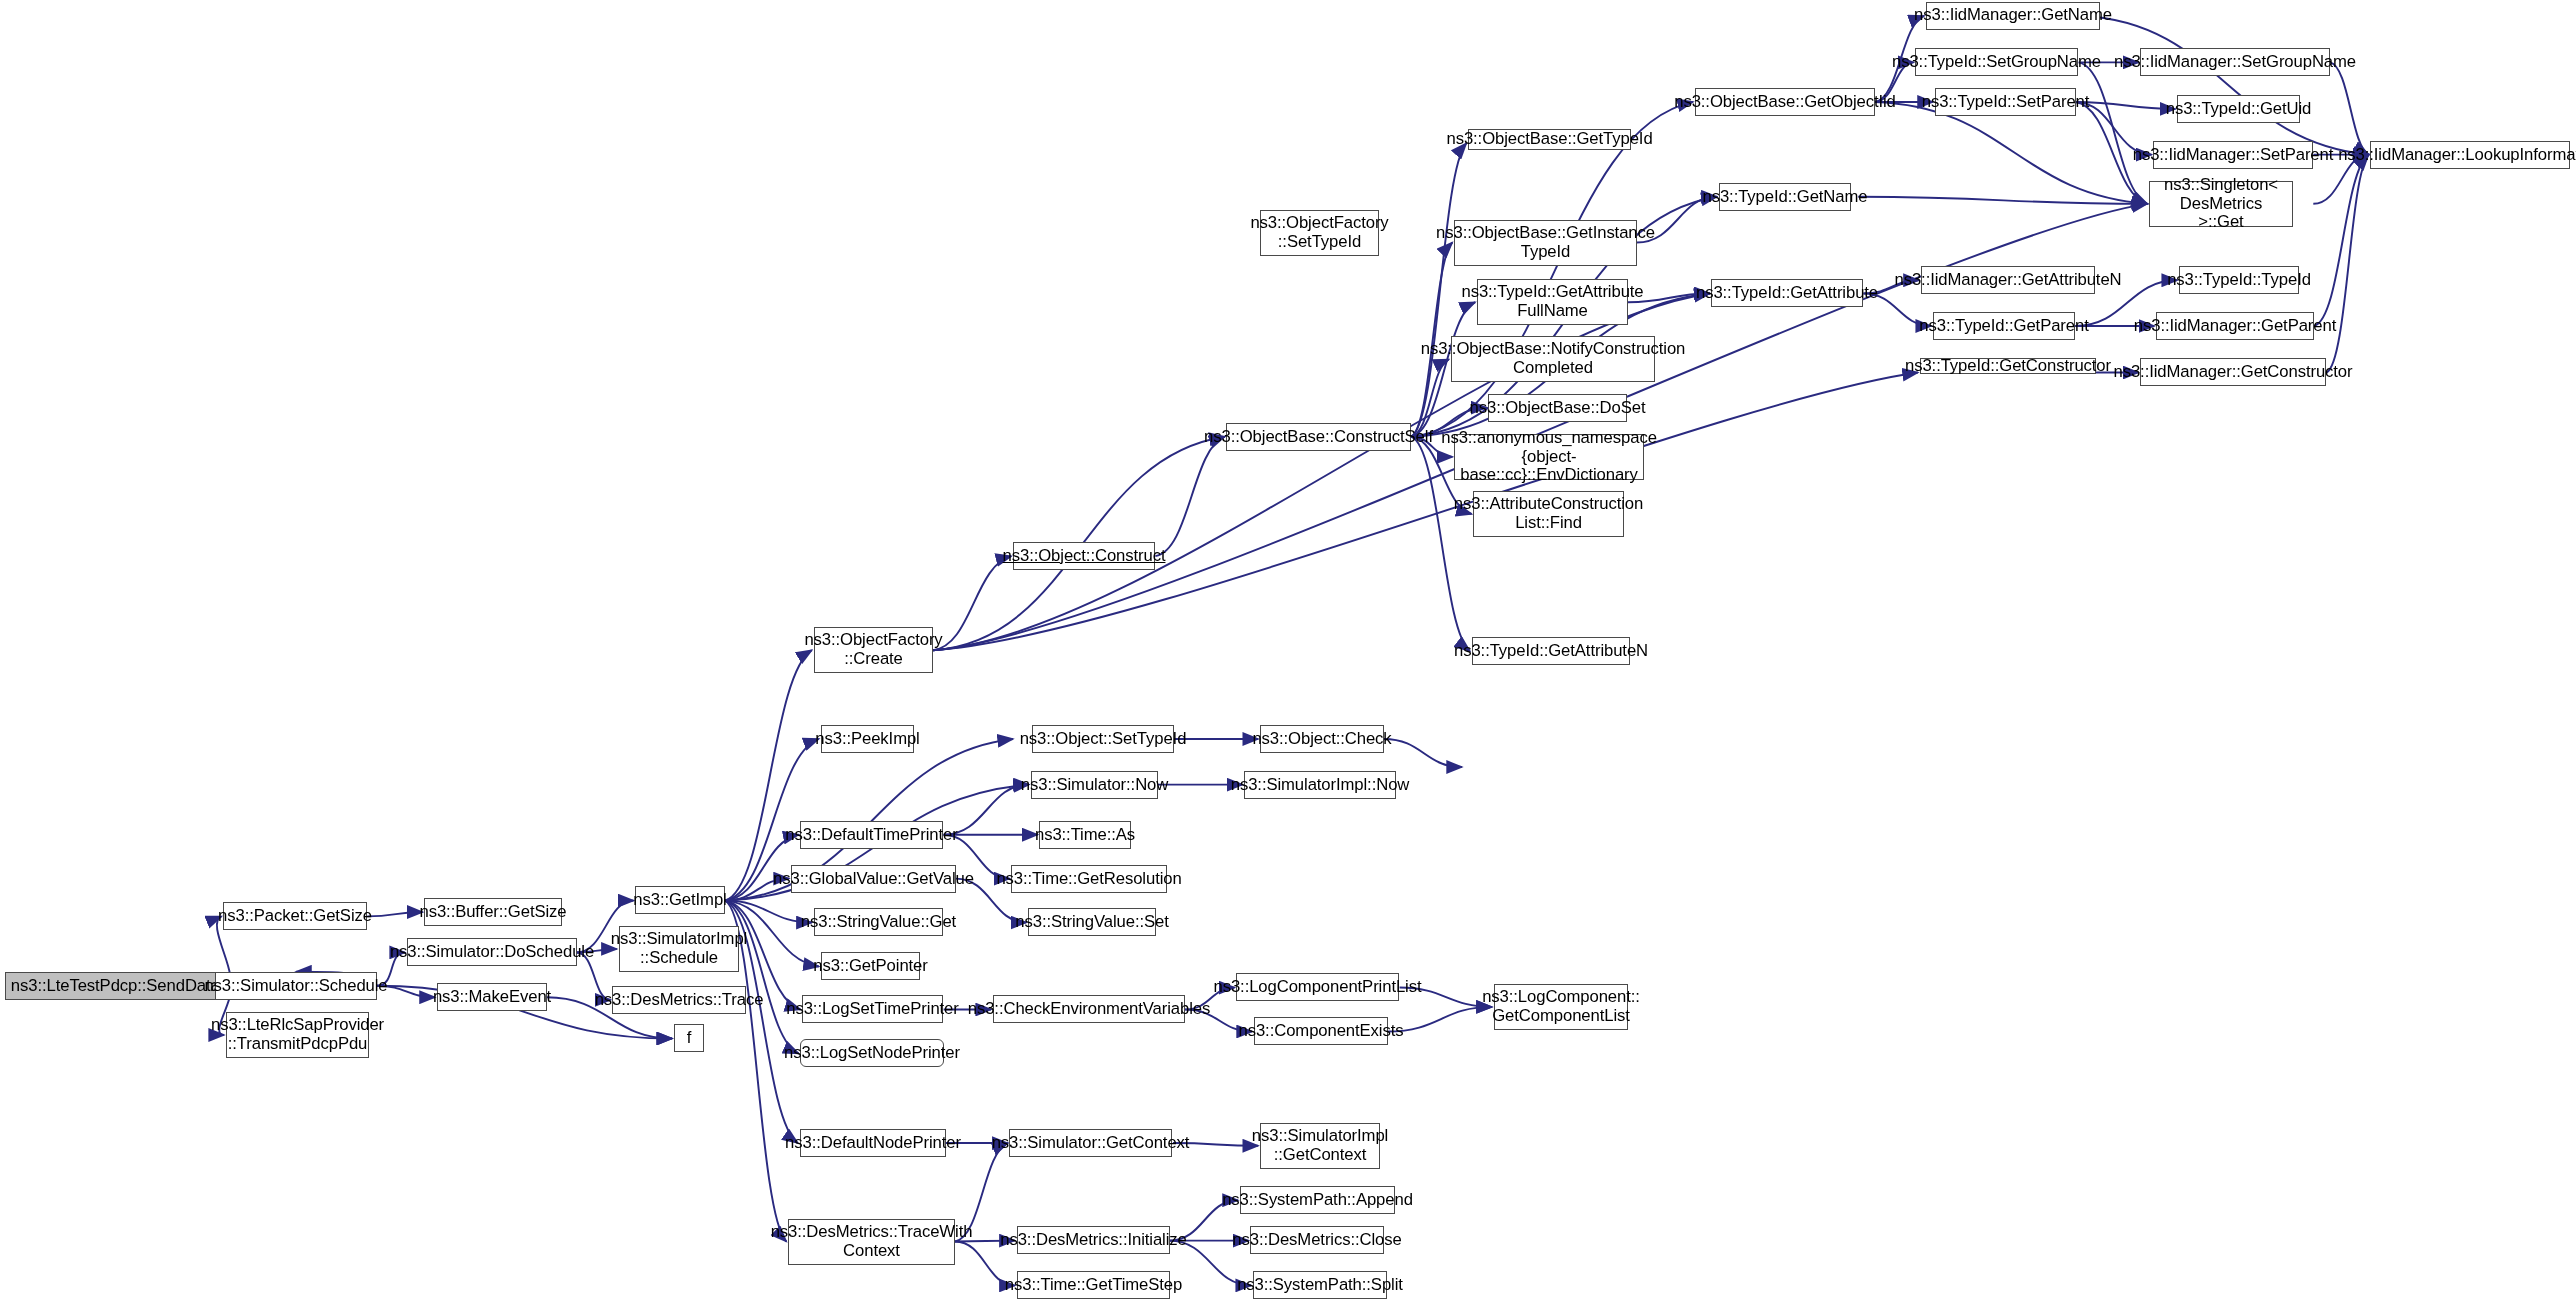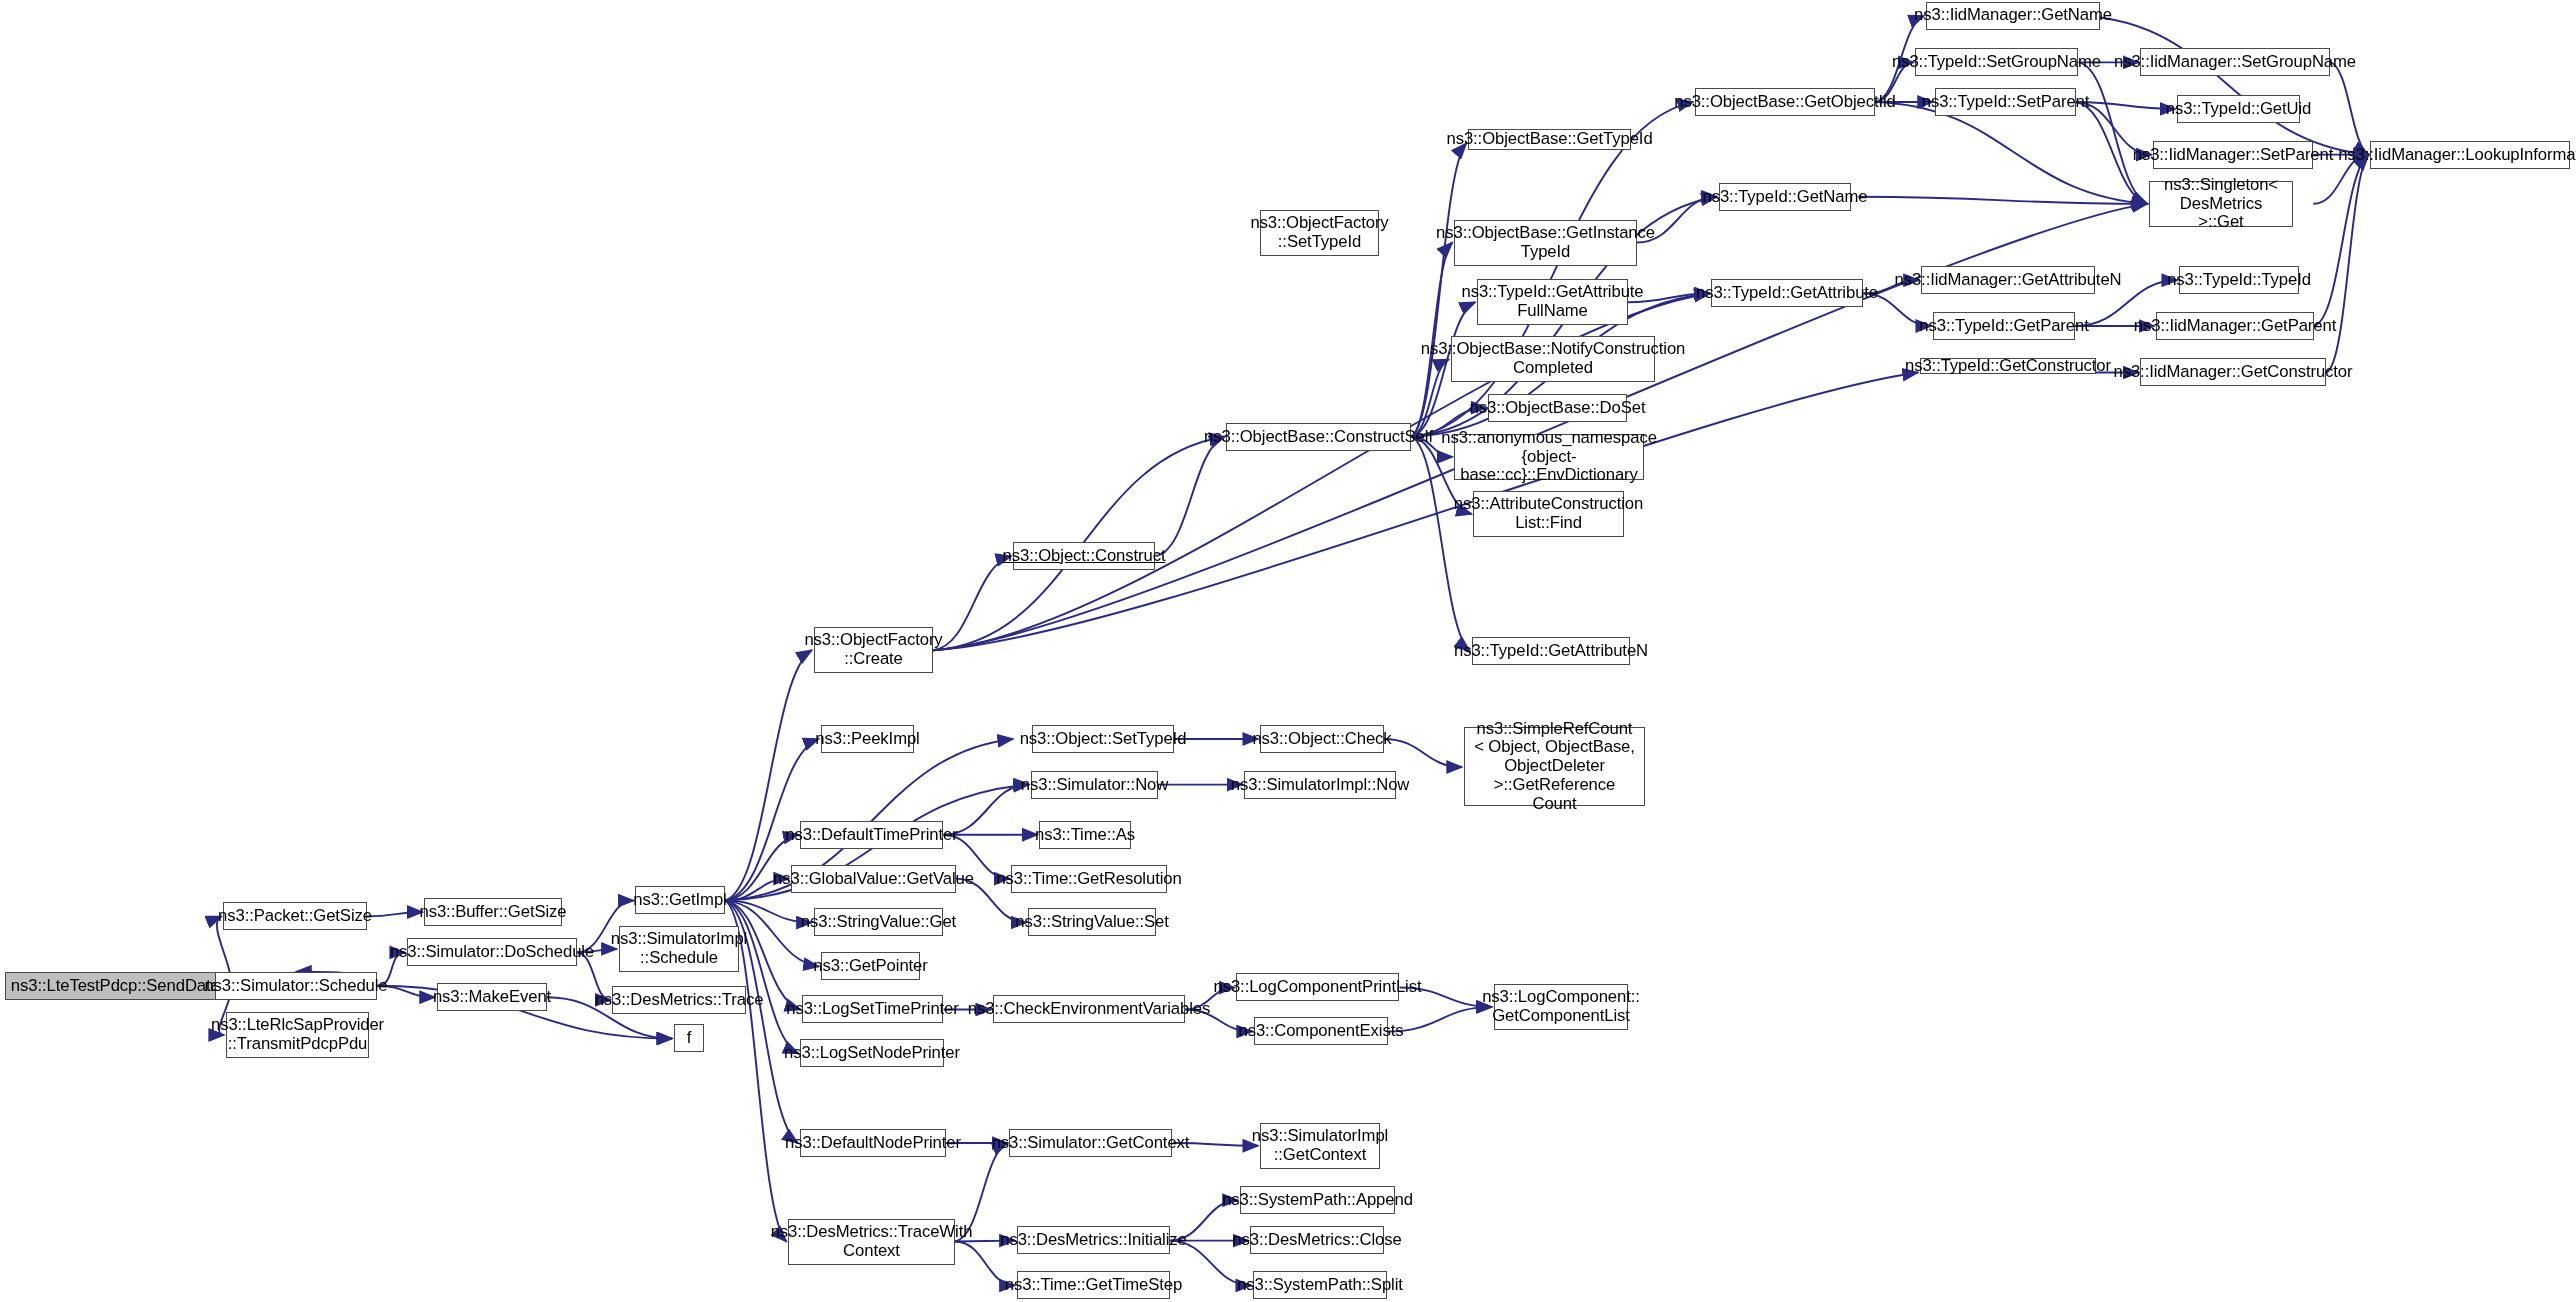--- a/index.html
+++ b/index.html
@@ -159,21 +159,21 @@
     <div class="node" style="left: 674px; top: 1024px; width: 30px; height: 28px;"><span class="lbl">f</span></div>
     <div class="node" style="left: 635px; top: 886px; width: 90px; height: 28px;"><span class="lbl">ns3::GetImpl</span></div>
     <div class="node" style="left: 814px; top: 627px; width: 119px; height: 46px;"><span class="lbl">ns3::ObjectFactory
 ::Create</span></div>
     <div class="node" style="left: 821px; top: 725px; width: 93px; height: 28px;"><span class="lbl">ns3::PeekImpl</span></div>
     <div class="node" style="left: 800px; top: 821px; width: 143px; height: 28px;"><span class="lbl">ns3::DefaultTimePrinter</span></div>
     <div class="node" style="left: 791px; top: 865px; width: 165px; height: 28px;"><span class="lbl">ns3::GlobalValue::GetValue</span></div>
     <div class="node" style="left: 814px; top: 908px; width: 129px; height: 28px;"><span class="lbl">ns3::StringValue::Get</span></div>
     <div class="node" style="left: 821px; top: 952px; width: 99px; height: 28px;"><span class="lbl">ns3::GetPointer</span></div>
     <div class="node" style="left: 802px; top: 995px; width: 141px; height: 28px;"><span class="lbl">ns3::LogSetTimePrinter</span></div>
-    <div class="node" style="left: 800px; top: 1039px; width: 144px; height: 28px;"><span class="lbl">ns3::LogSetNodePrinter</span></div>
+    <div class="node" style="left: 800px; top: 1039px; width: 144px; height: 28px; border-radius: 6px;"><span class="lbl">ns3::LogSetNodePrinter</span></div>
     <div class="node" style="left: 800px; top: 1129px; width: 146px; height: 28px;"><span class="lbl">ns3::DefaultNodePrinter</span></div>
     <div class="node" style="left: 788px; top: 1219px; width: 167px; height: 46px;"><span class="lbl">ns3::DesMetrics::TraceWith
 Context</span></div>
     <div class="node" style="left: 1013px; top: 542px; width: 142px; height: 28px; text-decoration: underline;"><span class="lbl">ns3::Object::Construct</span></div>
     <div class="node" style="left: 1015px; top: 725px; width: 142px; height: 28px; margin-left: 17px;"><span class="lbl">ns3::Object::SetTypeId</span></div>
     <div class="node" style="left: 1031px; top: 771px; width: 127px; height: 28px;"><span class="lbl">ns3::Simulator::Now</span></div>
     <div class="node" style="left: 1039px; top: 821px; width: 92px; height: 28px;"><span class="lbl">ns3::Time::As</span></div>
     <div class="node" style="left: 1011px; top: 865px; width: 156px; height: 28px;"><span class="lbl">ns3::Time::GetResolution</span></div>
     <div class="node" style="left: 1028px; top: 908px; width: 128px; height: 28px;"><span class="lbl">ns3::StringValue::Set</span></div>
     <div class="node" style="left: 993px; top: 995px; width: 192px; height: 28px;"><span class="lbl">ns3::CheckEnvironmentVariables</span></div>
@@ -191,24 +191,20 @@
     <div class="node" style="left: 1451px; top: 336px; width: 204px; height: 46px;"><span class="lbl">ns3::ObjectBase::NotifyConstruction
 Completed</span></div>
     <div class="node" style="left: 1488px; top: 394px; width: 139px; height: 28px;"><span class="lbl">ns3::ObjectBase::DoSet</span></div>
     <div class="node" style="left: 1454px; top: 434px; width: 190px; height: 46px;"><span class="lbl">ns3::anonymous_namespace
 {object-base::cc}::EnvDictionary</span></div>
     <div class="node" style="left: 1473px; top: 491px; width: 151px; height: 46px;"><span class="lbl">ns3::AttributeConstruction
 List::Find</span></div>
     <div class="node" style="left: 1472px; top: 637px; width: 158px; height: 28px;"><span class="lbl">ns3::TypeId::GetAttributeN</span></div>
     <div class="node" style="left: 1260px; top: 725px; width: 124px; height: 28px;"><span class="lbl">ns3::Object::Check</span></div>
     <div class="node" style="left: 1244px; top: 771px; width: 152px; height: 28px;"><span class="lbl">ns3::SimulatorImpl::Now</span></div>
-    <div class="node" style="left: 1464px; top: 727px; width: 181px; height: 79px;"><span class="lbl">ns3::SimpleRefCount
-&lt; Object, ObjectBase,
-ObjectDeleter &gt;::GetReference
-Count</span></div>
     <div class="node" style="left: 1236px; top: 973px; width: 163px; height: 28px;"><span class="lbl">ns3::LogComponentPrintList</span></div>
     <div class="node" style="left: 1254px; top: 1017px; width: 134px; height: 28px;"><span class="lbl">ns3::ComponentExists</span></div>
     <div class="node" style="left: 1494px; top: 984px; width: 134px; height: 46px;"><span class="lbl">ns3::LogComponent::
 GetComponentList</span></div>
     <div class="node" style="left: 1260px; top: 1123px; width: 120px; height: 46px;"><span class="lbl">ns3::SimulatorImpl
 ::GetContext</span></div>
     <div class="node" style="left: 1240px; top: 1186px; width: 155px; height: 28px;"><span class="lbl">ns3::SystemPath::Append</span></div>
     <div class="node" style="left: 1250px; top: 1226px; width: 134px; height: 28px;"><span class="lbl">ns3::DesMetrics::Close</span></div>
     <div class="node" style="left: 1253px; top: 1271px; width: 134px; height: 28px;"><span class="lbl">ns3::SystemPath::Split</span></div>
     <div class="node" style="left: 1695px; top: 88px; width: 180px; height: 28px;"><span class="lbl">ns3::ObjectBase::GetObjectIid</span></div>

